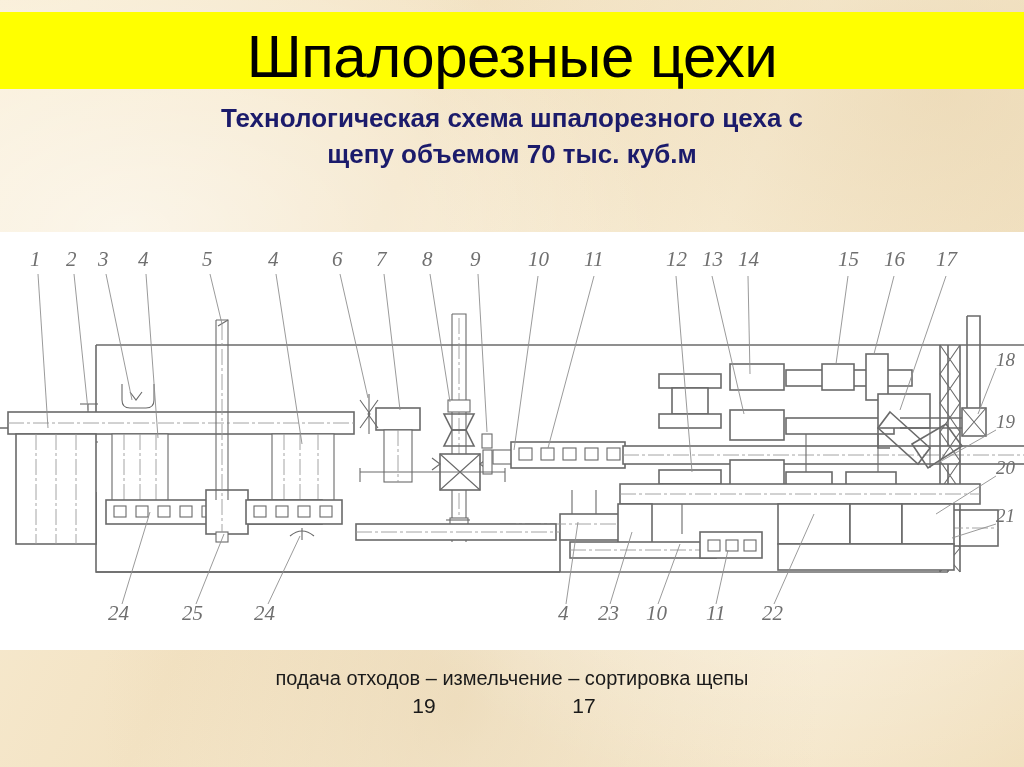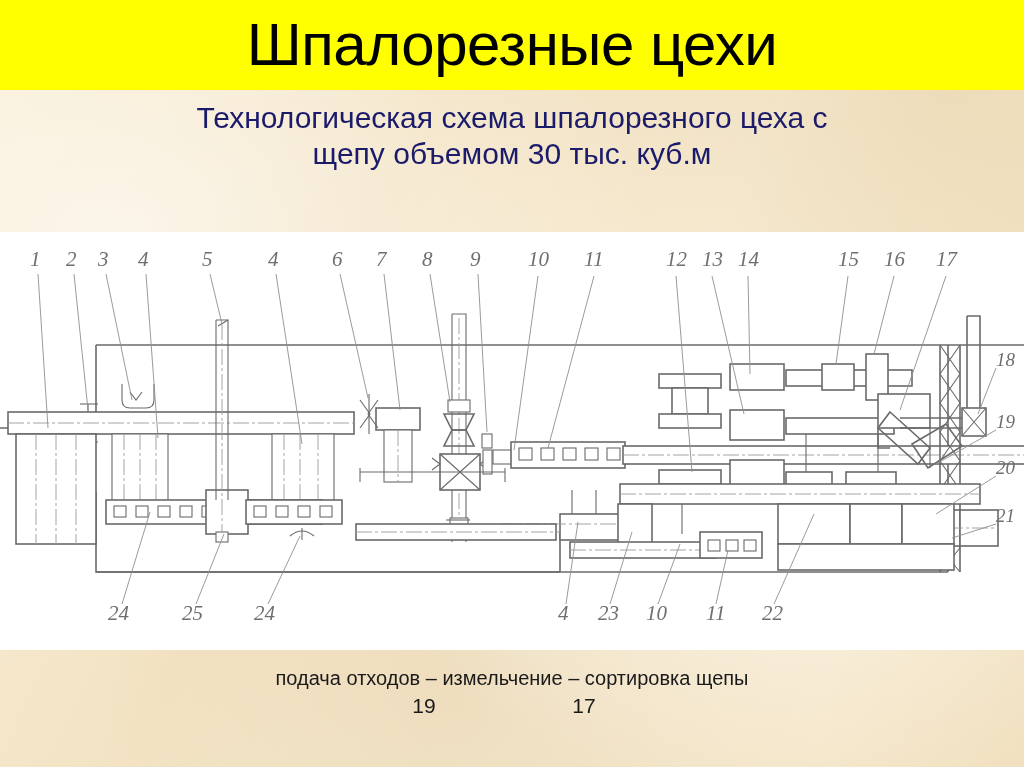--- a/index.html
+++ b/index.html
@@ -15,40 +15,40 @@
     background-color:#f7e9cd;
     background-image:
       radial-gradient(ellipse at 12% 30%, rgba(255,255,255,.55) 0%, rgba(255,255,255,0) 42%),
       radial-gradient(ellipse at 78% 68%, rgba(255,255,255,.40) 0%, rgba(255,255,255,0) 38%),
       radial-gradient(ellipse at 45% 92%, rgba(224,200,158,.45) 0%, rgba(224,200,158,0) 45%),
       radial-gradient(ellipse at 92% 12%, rgba(228,205,163,.5) 0%, rgba(228,205,163,0) 40%),
       linear-gradient(115deg,#f9eed6 0%,#f3e3c4 35%,#faf0da 60%,#f1e0bf 100%);
   }
   
   #titleband{
-    position:absolute;left:0;top:0;width:1024px;height:90px;
+    position:absolute;left:0;top:12px;width:1024px;height:77px;
     background:#ffff00;
   }
   #title{
     position:absolute;left:0;top:6px;width:1024px;
     text-align:center;
     color:#000000;
     font-size:60px;
     line-height:78px;
     font-weight:400;
     letter-spacing:-0.5px;
     white-space:nowrap;
   }
   
   #subtitle{
     position:absolute;left:52px;top:100px;width:920px;
     text-align:center;
     color:#1b1b6b;
-    font-weight:normal;
-    font-size:30px;
+    font-weight:bold;
+    font-size:26px;
     line-height:36px;
   }
   #subtitle div{white-space:nowrap;}
   
   #diagram{
     position:absolute;left:0;top:232px;width:1024px;height:418px;
     background:#ffffff;
     overflow:hidden;
   }
   #diagram svg{display:block;}
@@ -73,21 +73,21 @@
 <body>
 
 <div id="slide">
 
   <div id="titleband">
     <div id="title">Шпалорезные цехи</div>
   </div>
 
   <div id="subtitle">
     <div>Технологическая схема шпалорезного цеха с</div>
-    <div>щепу объемом 30 тыс. куб.м</div>
+    <div>щепу объемом 70 тыс. куб.м</div>
   </div>
 
   <div id="diagram">
     <svg width="1024" height="418" viewBox="0 0 1024 418">
       <defs>
         <style>
           .ln   { stroke:#6a6a6a; stroke-width:1.6; fill:none; }
           .ln2  { stroke:#6a6a6a; stroke-width:1.1; fill:none; }
           .thin { stroke:#8d8d8d; stroke-width:0.9; fill:none; }
           .lead { stroke:#8f8f8f; stroke-width:0.9; fill:none; }

